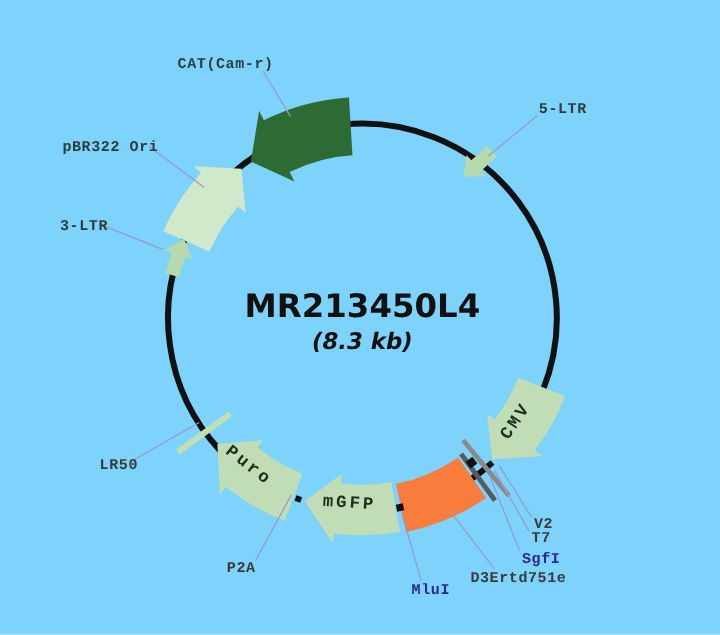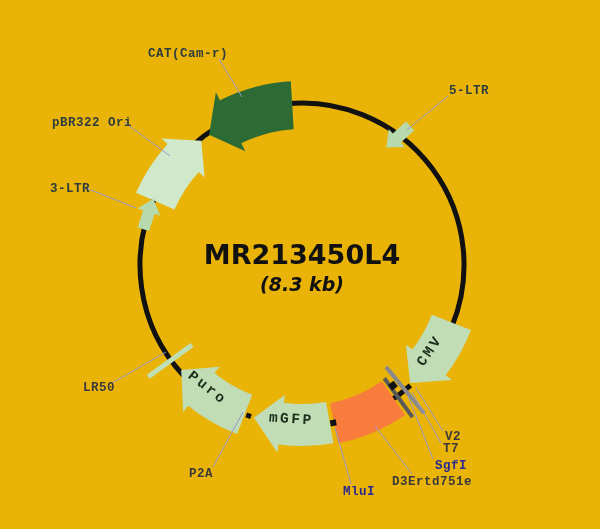--- a/index.html
+++ b/index.html
@@ -1,16 +1,16 @@
 <!DOCTYPE html>
 <html><head>
 <meta charset="utf-8">
 <style>
   html,body{margin:0;padding:0;background:#ffffff;}
-  #stage{position:relative;width:600px;height:529px;background:#eab308;overflow:hidden;
+  #stage{position:relative;width:600px;height:529px;background:#7dd3fc;overflow:hidden;
          font-family:"DejaVu Sans", sans-serif;}
   svg{position:absolute;left:0;top:0;}
   text{user-select:none;}
   .callout{font-family:"Liberation Mono","DejaVu Sans Mono",monospace;
            font-size:12.5px;font-weight:bold;letter-spacing:0.5px;}
   .gene{font-family:"Liberation Mono","DejaVu Sans Mono",monospace;
         font-size:14.5px;font-weight:bold;letter-spacing:2.5px;}
   .leader{stroke:#9999cc;stroke-width:1;}
   .title-main{font-size:27px;font-weight:bold;}
   .title-sub{font-size:19px;font-weight:bold;font-style:italic;}

